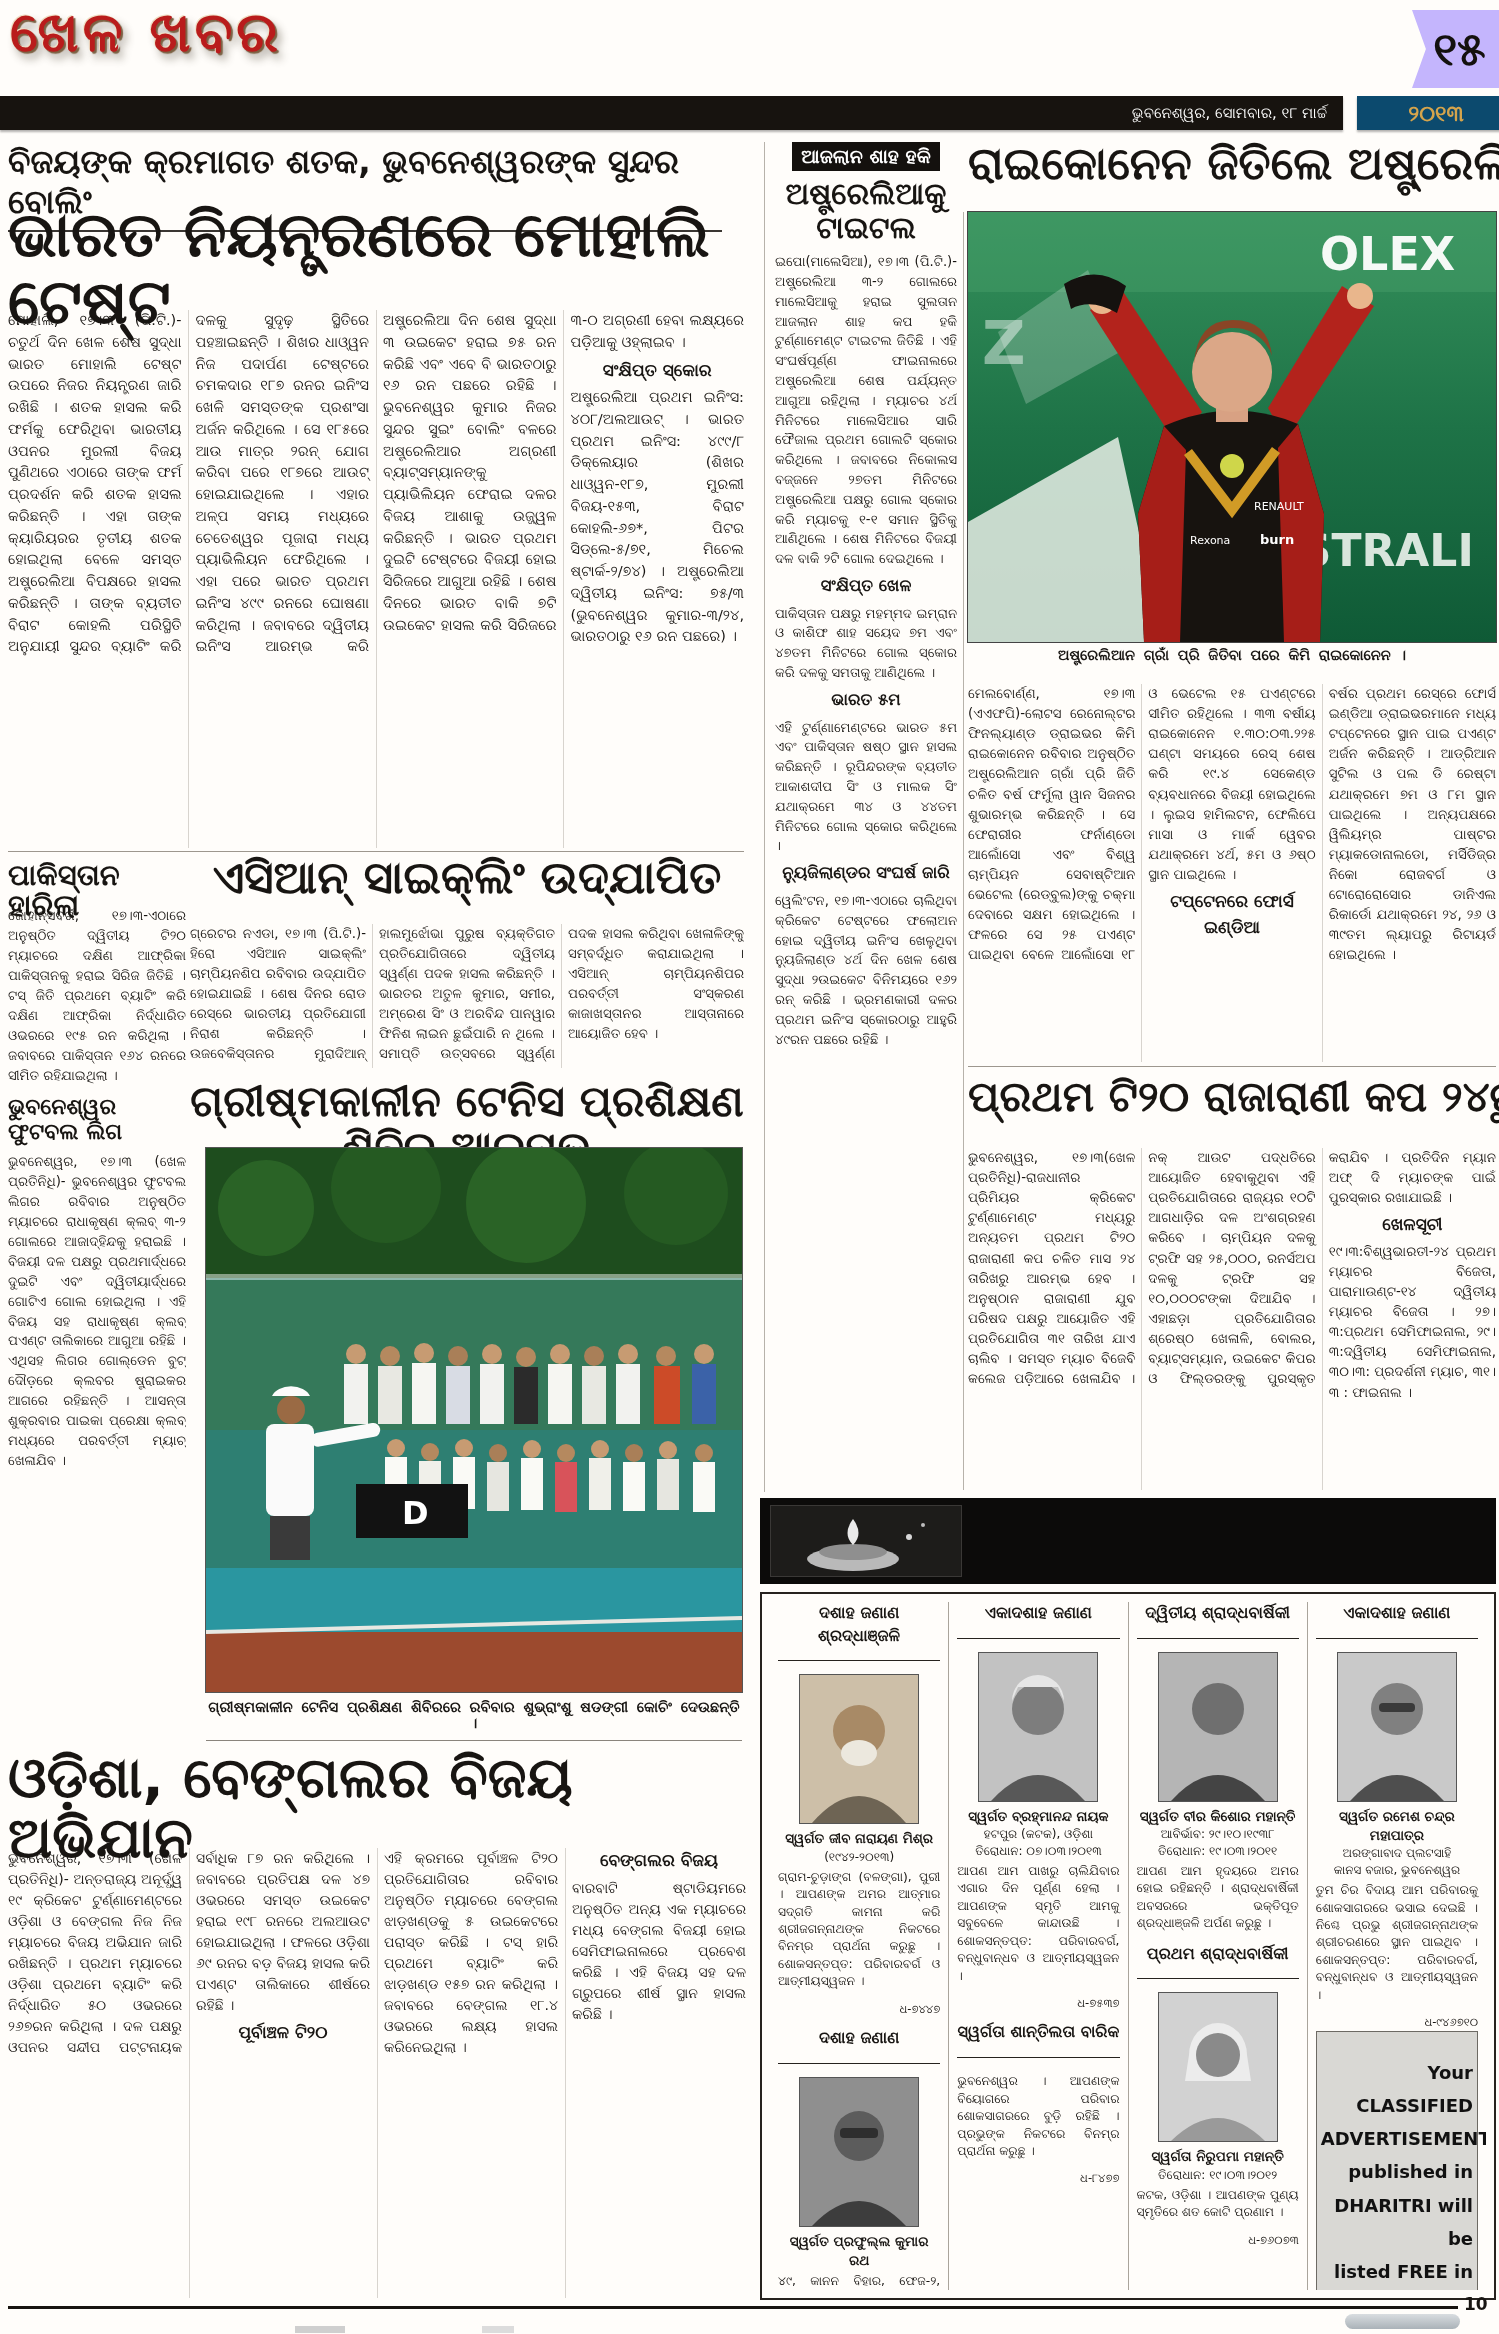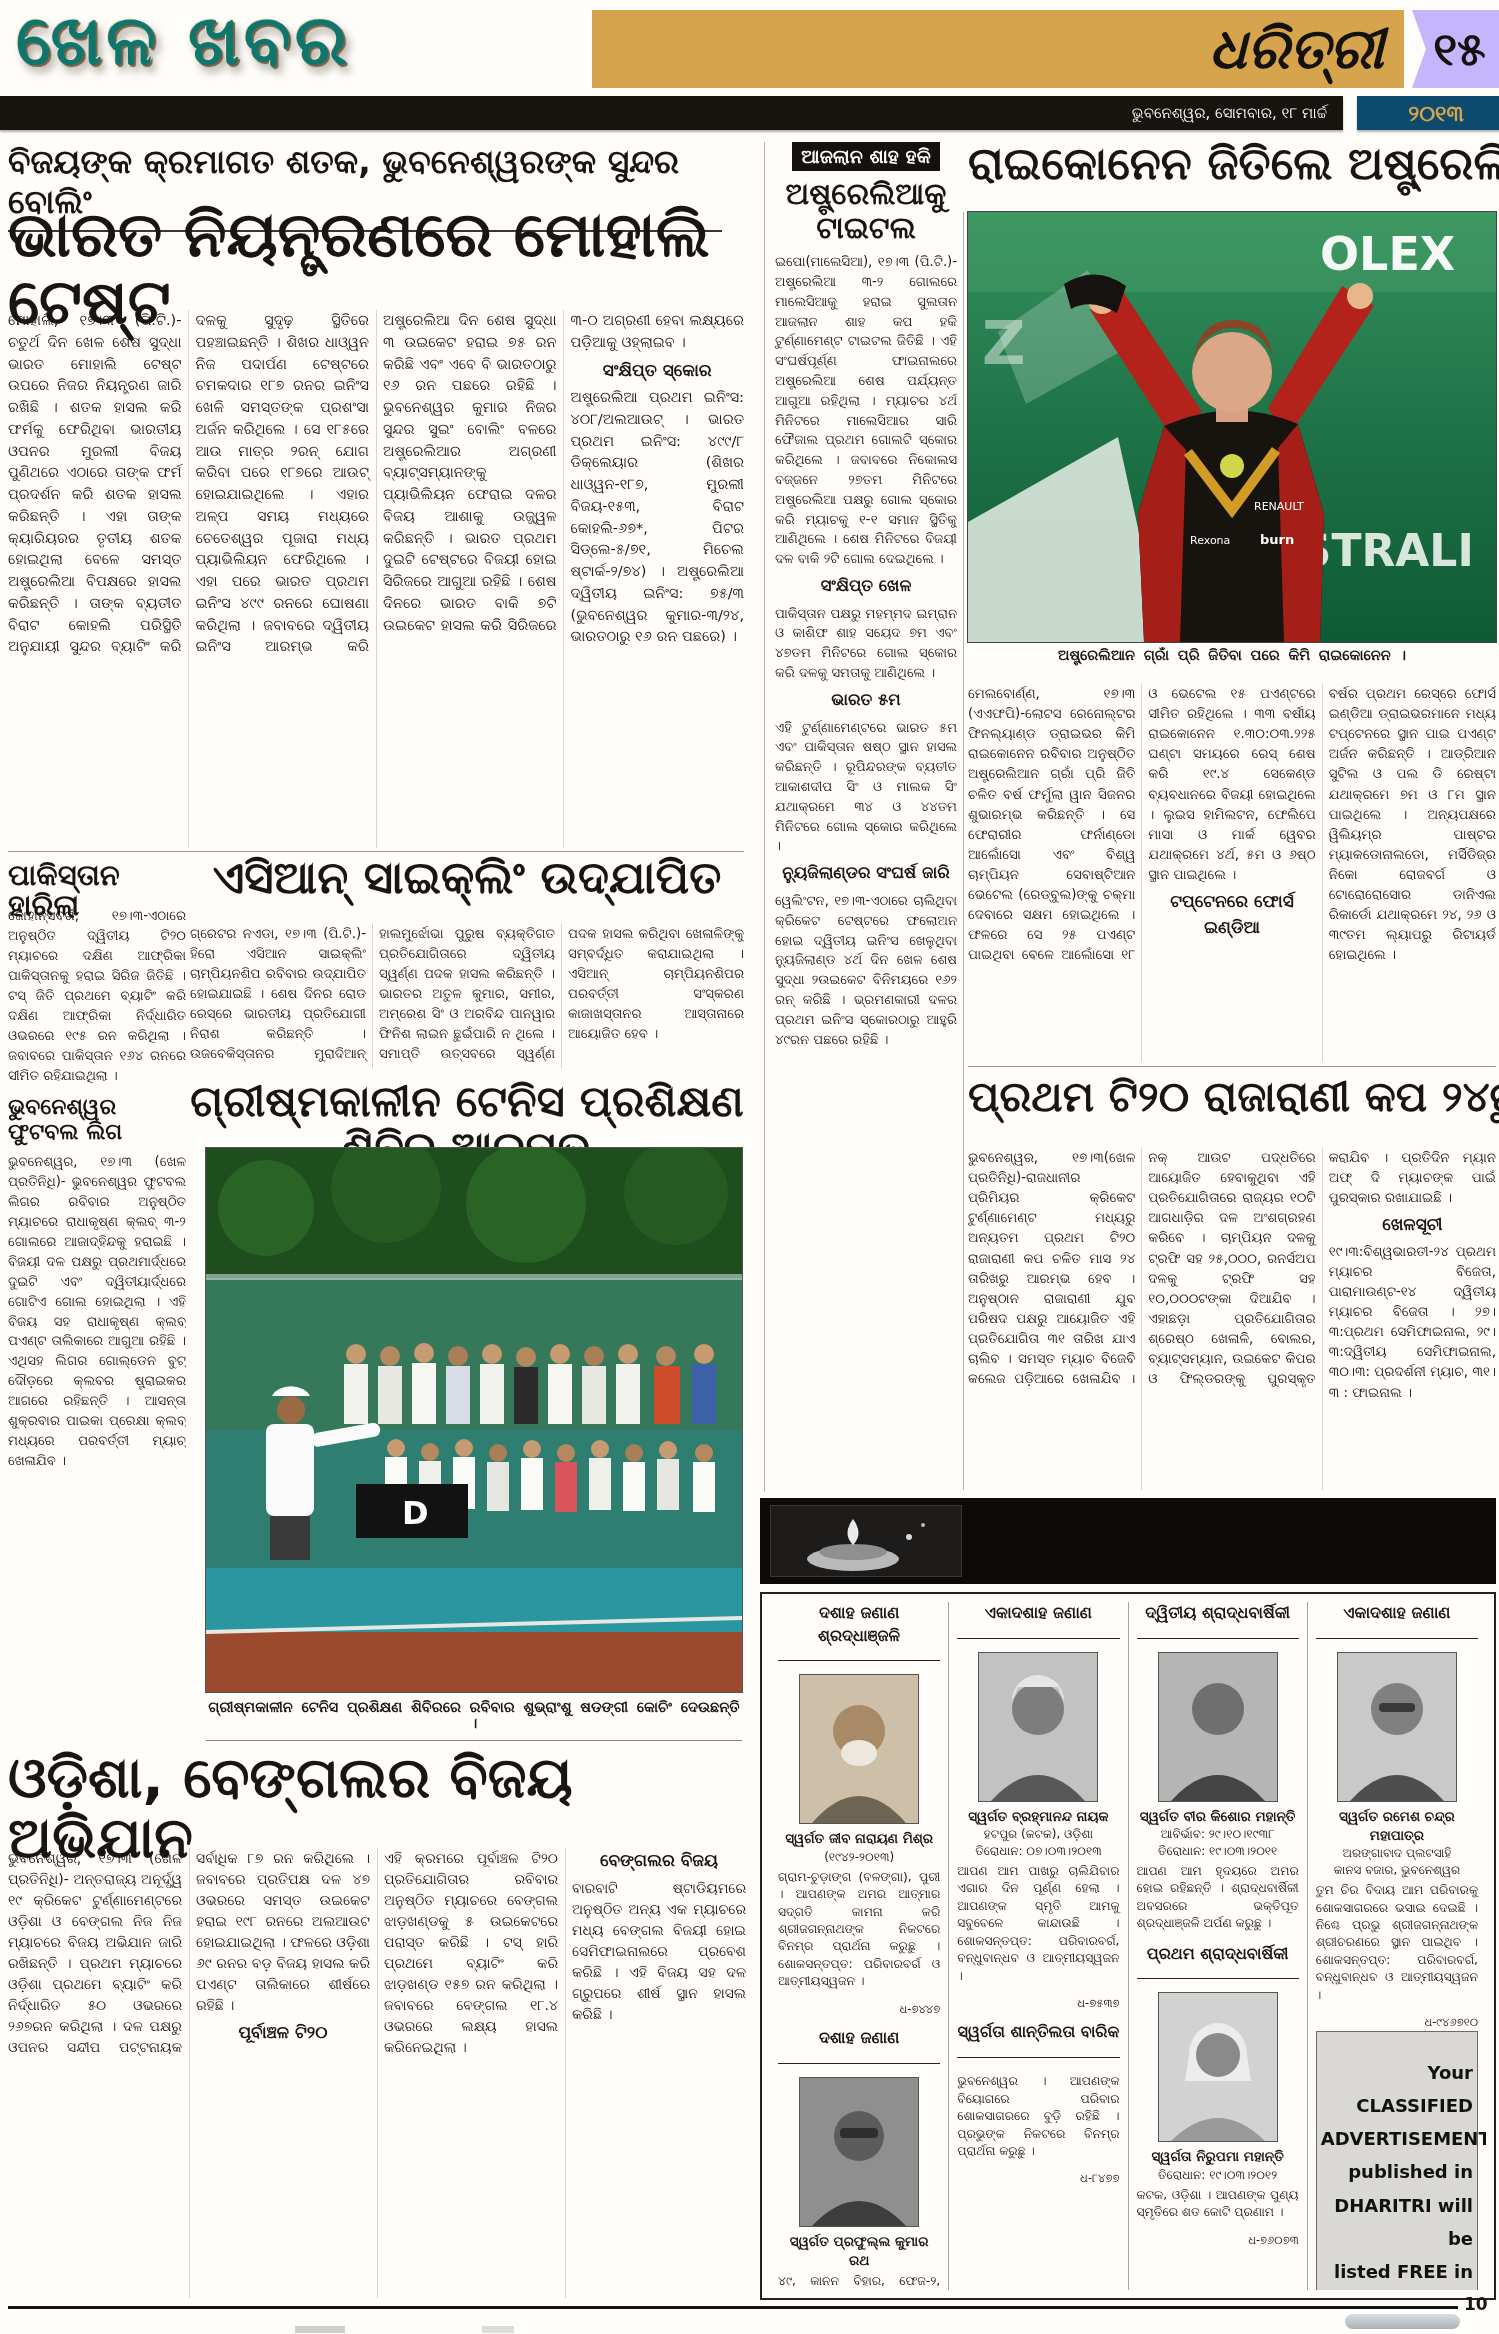--- a/index.html
+++ b/index.html
@@ -1,21 +1,21 @@
 <!DOCTYPE html>
 <html><head>
 <meta charset="utf-8">
 <style>
   html,body{margin:0;padding:0;background:#e8e8e8;}
   .page{position:relative;width:1499px;height:2334px;background:#fffdfa;overflow:hidden;
         font-family:"DejaVu Sans","Liberation Sans",sans-serif;color:#181512;}
   .abs{position:absolute;}
   
-  .mast-title{left:16px;top:0px;font-size:69px;font-weight:bold;letter-spacing:4px;
-     color:#0f766e;text-shadow:-1px -1px 0 #efe0c6, 2px 2px 1px #7b6143, 5px 7px 8px rgba(60,50,35,.45);}
+  .mast-title{left:10px;top:0px;font-size:55px;font-weight:bold;letter-spacing:4px;
+     color:#b91c1c;text-shadow:-1px -1px 0 #efe0c6, 2px 2px 1px #7b6143, 5px 7px 8px rgba(60,50,35,.45);}
   .brand-bar{left:592px;top:10px;width:812px;height:78px;background:#d5a44c;display:flex;align-items:center;justify-content:flex-end;padding-right:20px;box-sizing:border-box;}
   .brand-bar .brand{font-size:56px;font-weight:bold;color:#14110e;font-style:italic;}
   .page-tab{left:1412px;top:10px;width:87px;height:78px;background:#c4b5fd;display:flex;align-items:center;justify-content:center;
      clip-path:polygon(0 0,100% 0,100% 100%,0 100%,16% 50%);}
   .page-tab span{font-size:46px;font-weight:bold;color:#14110e;margin-left:8px;}
   .date-bar{left:0;top:96px;width:1343px;height:34px;background:#17130f;display:flex;align-items:center;justify-content:flex-end;padding-right:16px;box-sizing:border-box;box-shadow:0 2px 2px rgba(0,0,0,.3);}
   .date-bar span{color:#ffffff;font-size:15px;font-weight:normal;}
   .year-box{left:1357px;top:96px;width:158px;height:34px;background:#0c4a6e;display:flex;align-items:center;justify-content:center;box-shadow:0 2px 2px rgba(0,0,0,.3);}
   .year-box span{color:#d5a44c;font-size:22px;font-weight:bold;}
   
@@ -82,23 +82,20 @@
   .scroll-thumb{left:1345px;top:2314px;width:115px;height:15px;border-radius:8px;background:linear-gradient(#d9dde0,#aab2b8);}
   .mark-a{left:295px;top:2326px;width:50px;height:7px;background:#cfcfcf;}
   .mark-b{left:482px;top:2326px;width:32px;height:7px;background:#dcdcdc;}
 </style>
 </head>
 <body>
 
 <div class="page">
 
   <div class="abs mast-title">ଖେଳ ଖବର</div>
-  <div class="abs brand-bar">
-    <span class="brand">ଧରିତ୍ରୀ</span>
-  </div>
   <div class="abs page-tab">
     <span>୧୫</span>
   </div>
   <div class="abs date-bar">
     <span>ଭୁବନେଶ୍ୱର, ସୋମବାର, ୧୮ ମାର୍ଚ୍ଚ</span>
   </div>
   <div class="abs year-box">
     <span>୨୦୧୩</span>
   </div>
 

